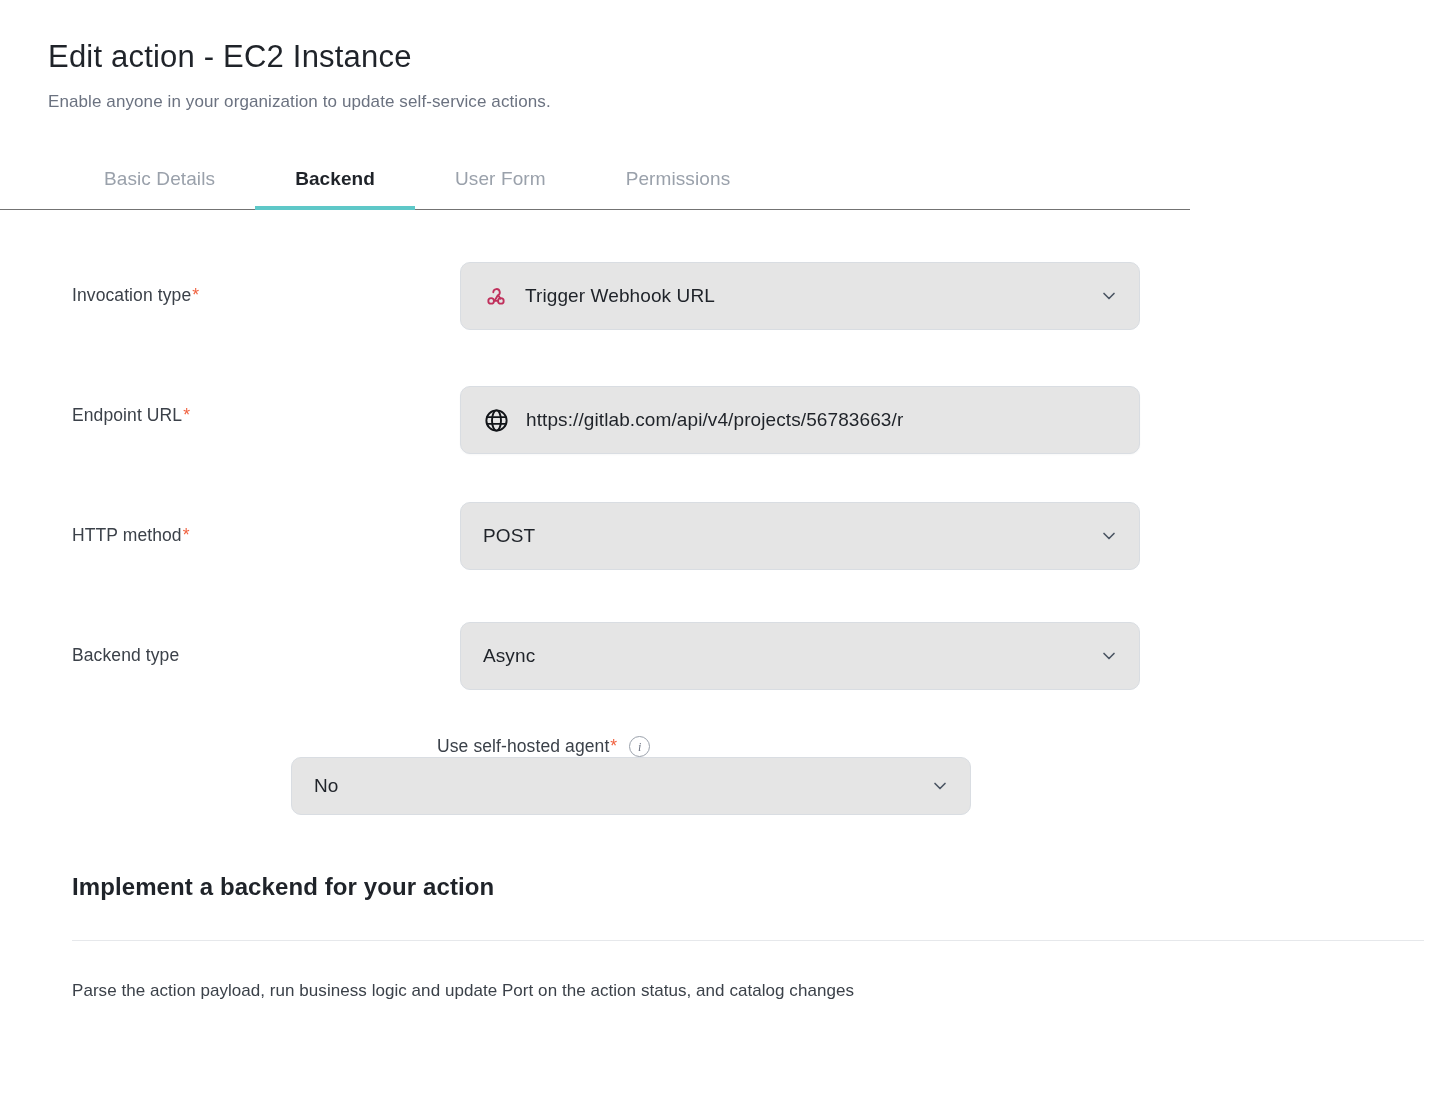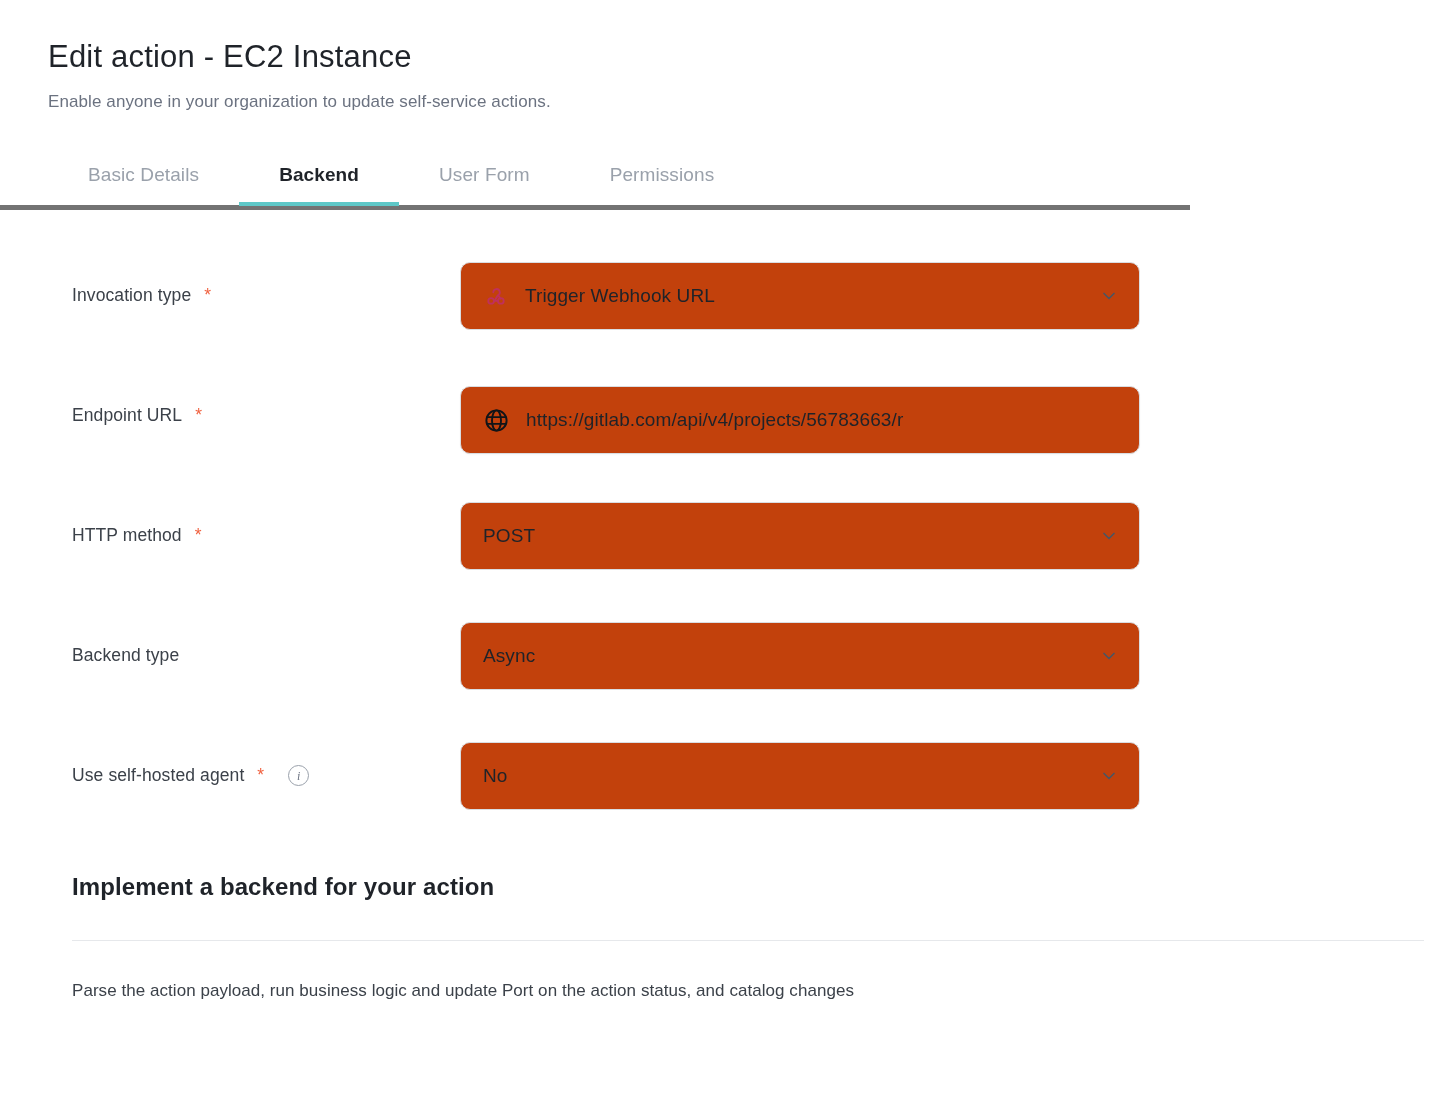--- a/index.html
+++ b/index.html
@@ -37,25 +37,25 @@
   .page-subtitle {
     margin: 17px 0 0 0;
     font-size: 17px;
     color: #6b7280;
     font-weight: 400;
     letter-spacing: 0.1px;
   }
 
   .tabs {
     margin-top: 40px;
-    padding-left: 48px;
+    padding-left: 64px;
     display: flex;
     align-items: flex-end;
     gap: 0;
-    border-bottom: 5px solid #737373;
+    border-bottom: 1px solid #737373;
     height: 58px;
     box-sizing: border-box;
   }
   .tab {
     font-size: 19px;
     color: #9aa1ab;
     padding: 0 40px 16px 40px;
     cursor: pointer;
     background: none;
     border: none;
@@ -76,28 +76,29 @@
     margin-top: 46px;
   }
   .form-row {
     display: flex;
     align-items: center;
     height: 79px;
     margin-bottom: 41px;
   }
   .form-row:last-of-type {
     margin-bottom: 0;
+    flex-direction: column;
   }
   .field-label {
     width: 388px;
     font-size: 17.5px;
     color: #3b4149;
     display: flex;
     align-items: center;
-    gap: 12px;
+    gap: 0px;
     letter-spacing: 0.1px;
   }
   .req {
     color: #f0613f;
     margin-left: 1px;
     font-size: 17.5px;
   }
   .info-icon {
     display: inline-flex;
     align-items: center;
@@ -112,21 +113,21 @@
     font-family: "Liberation Serif", serif;
     margin-left: 12px;
     line-height: 1;
   }
 
   .control {
     width: 680px;
     height: 68px;
     border: 1px solid #d9dde2;
     border-radius: 10px;
-    background: #c2410c;
+    background: #e5e5e5;
     display: flex;
     align-items: center;
     padding: 0 20px 0 22px;
     box-sizing: border-box;
     font-size: 19px;
     color: #1f2329;
     position: relative;
     cursor: pointer;
   }
   .control.url {

